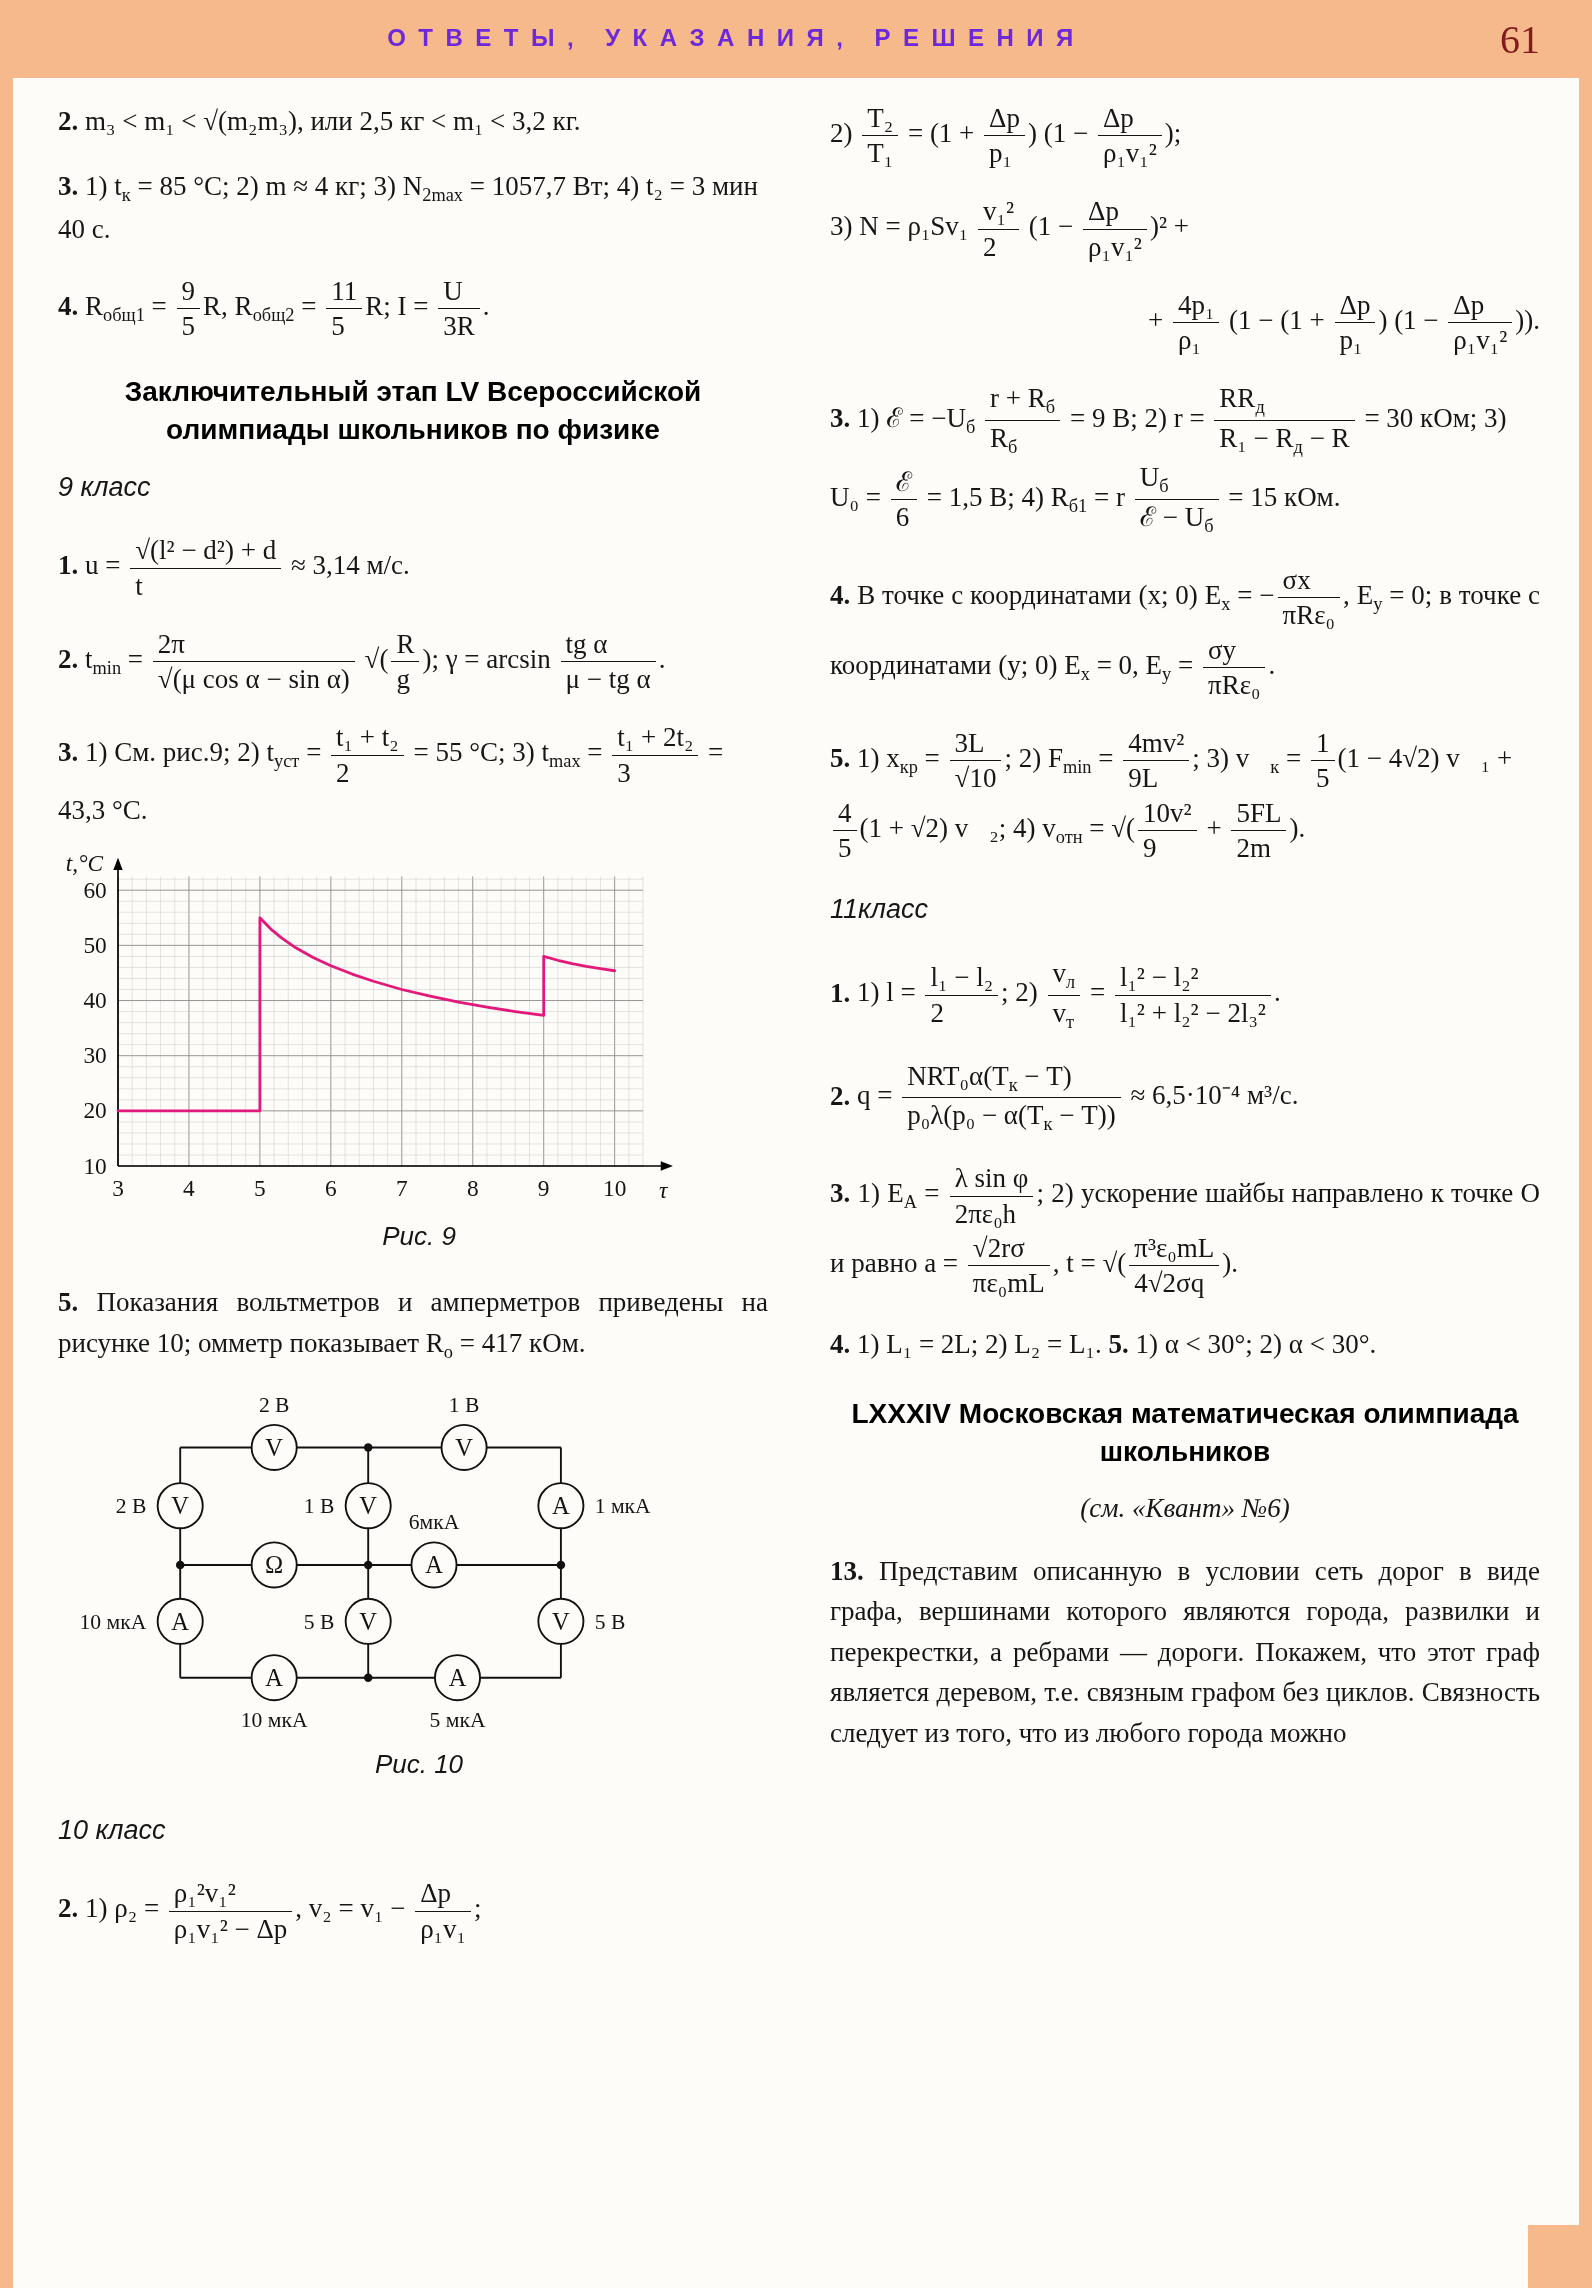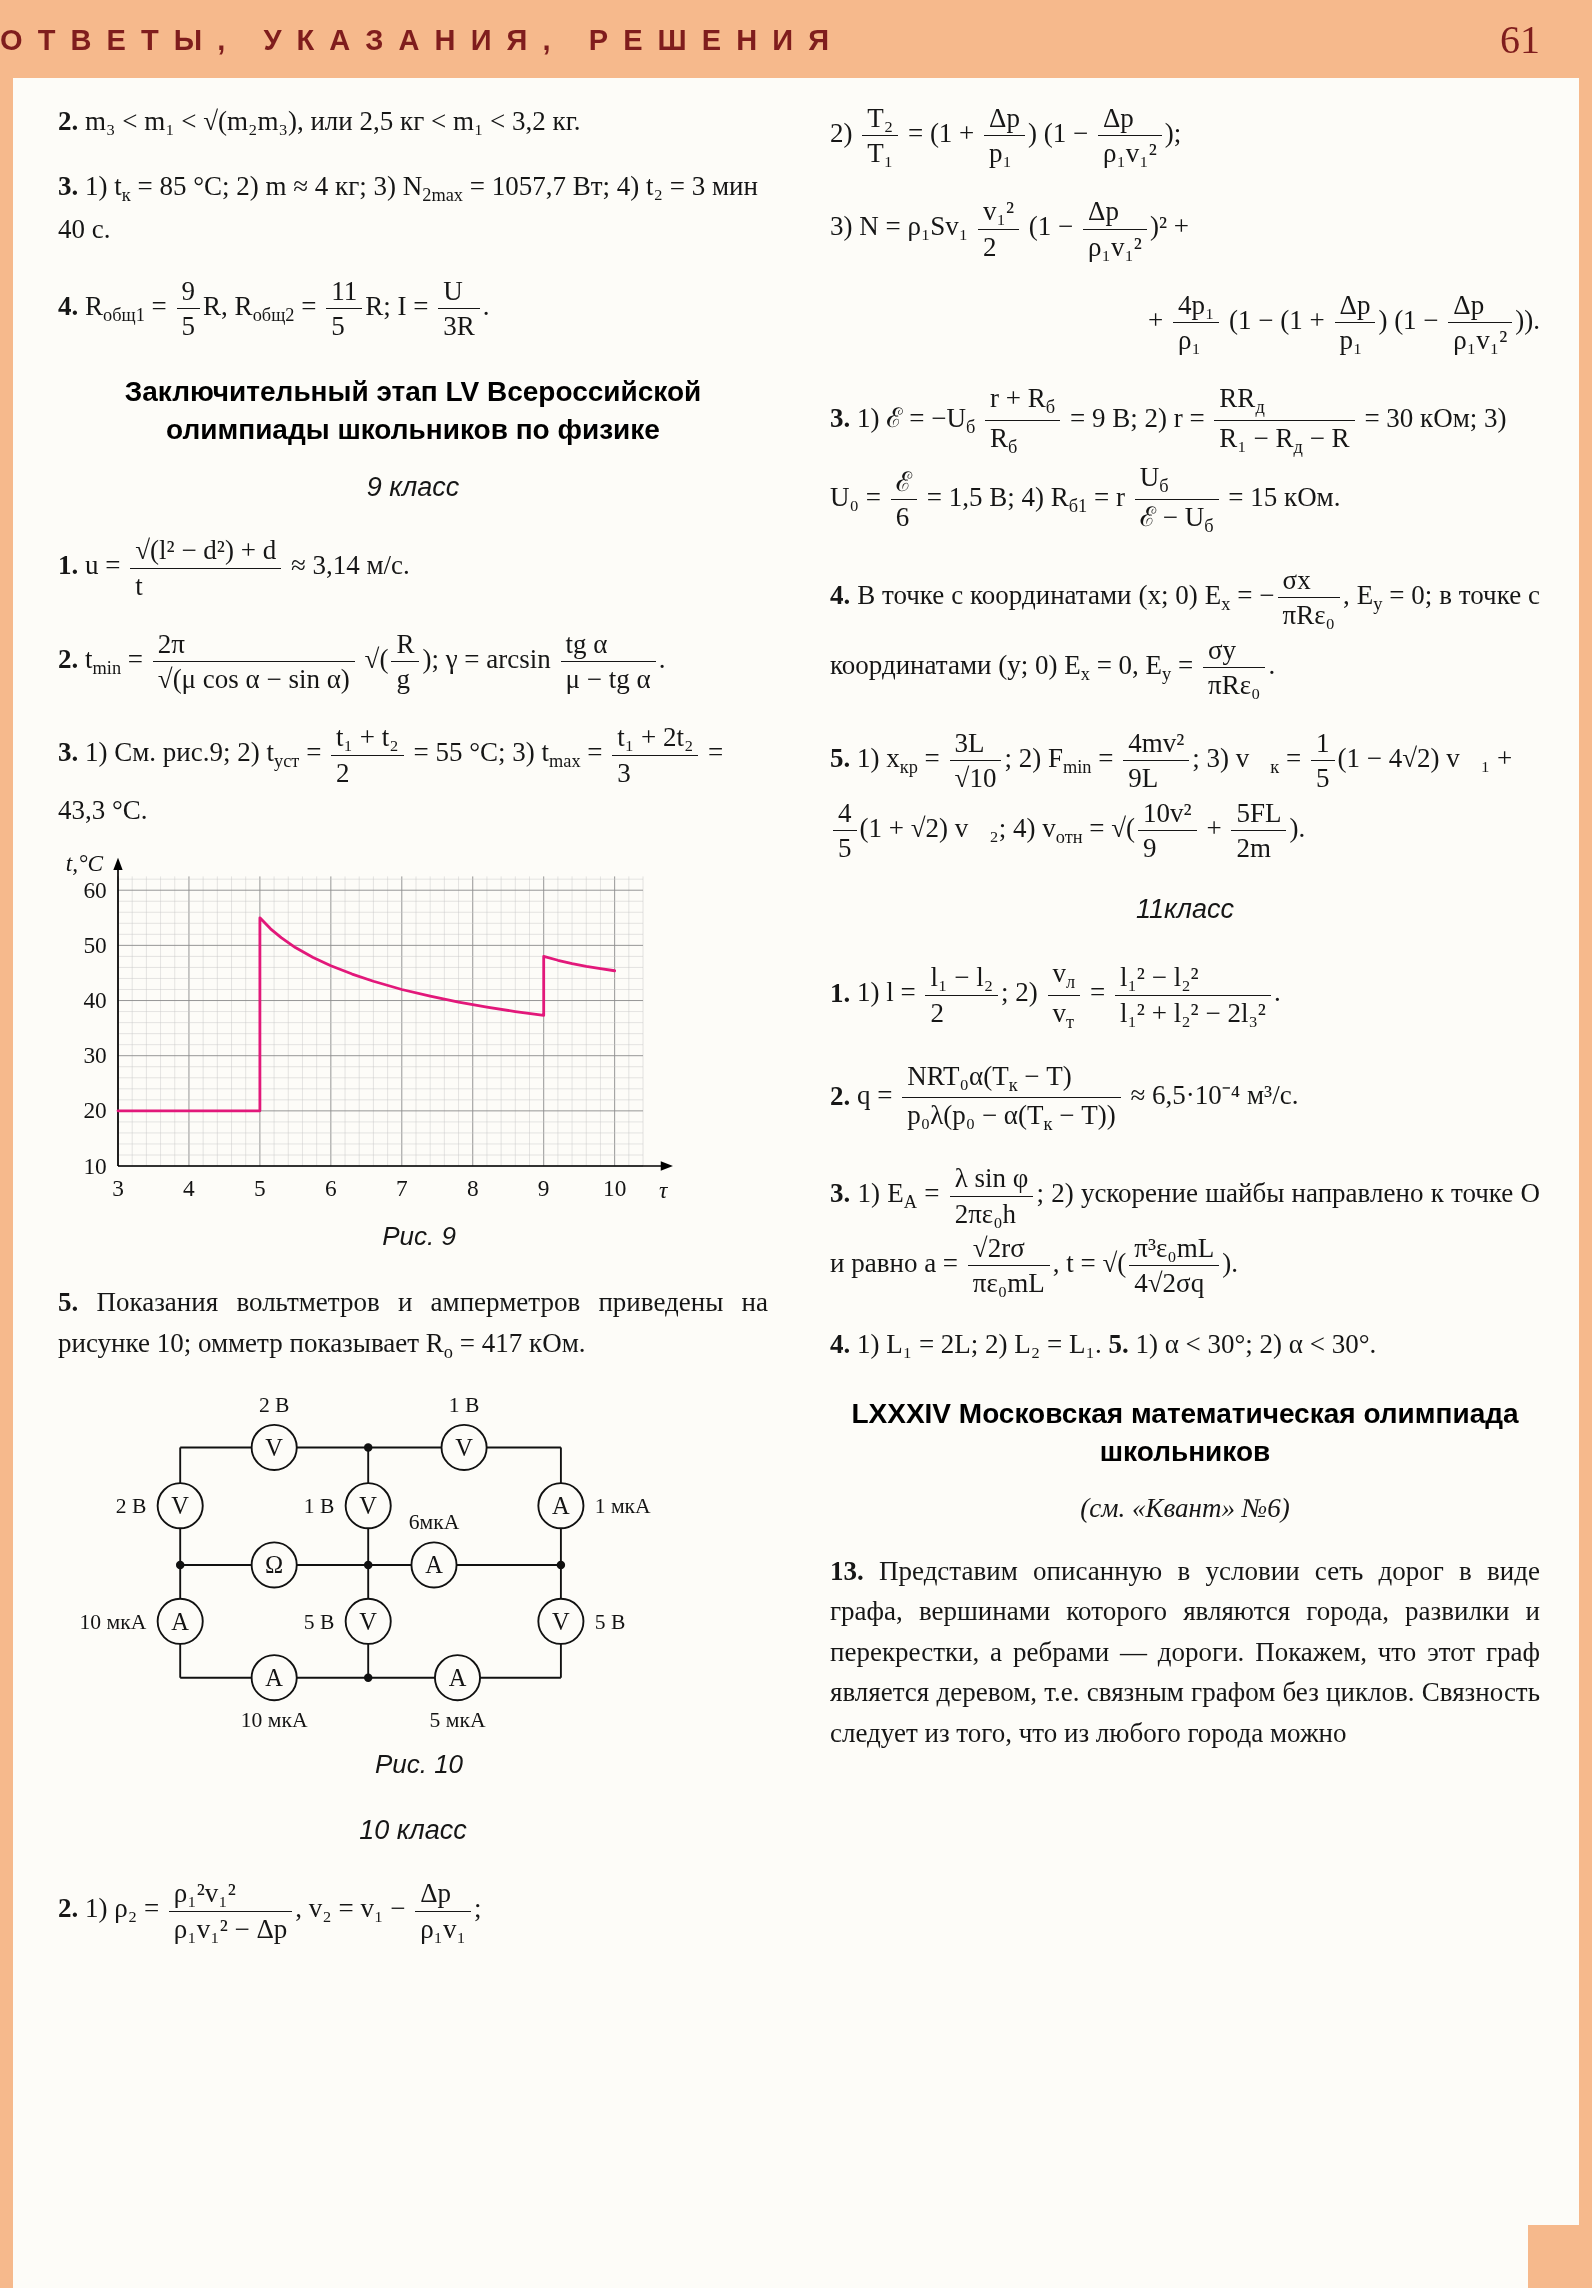--- a/index.html
+++ b/index.html
@@ -4,23 +4,23 @@
 <style>
   :root{ --orange:#f6b98c; --ink:#161616; }
   html,body{ margin:0; padding:0; }
   body{ background:#d8d8d8; }
   .page{ position:relative; width:1592px; height:2289px; margin:0 auto;
          background:#fdfcf8; overflow:hidden; color:var(--ink);
          font-family:"Liberation Serif", serif; }
 
   
   .topbar{ position:absolute; left:0; top:0; width:1592px; height:78px; background:var(--orange); }
-  .topbar .title{ position:absolute; left:0; right:119px; top:24px; text-align:left;
+  .topbar .title{ position:absolute; left:0; right:119px; top:24px; text-align:center;
                   font-family:"Liberation Sans", sans-serif; font-weight:bold;
-                  font-size:29px; letter-spacing:0.52em; color:#7f1d1d; }
+                  font-size:24px; letter-spacing:0.52em; color:#6d28d9; }
   .topbar .pagenum{ position:absolute; right:52px; top:16px; font-size:40px; color:#7f1d1d; }
   .edge{ position:absolute; top:0; bottom:0; width:13px; background:var(--orange); }
   .edge-left{ left:0; } .edge-right{ right:0; }
   .corner{ position:absolute; right:0; bottom:0; width:64px; height:64px; background:var(--orange); }
 
   
   .col{ position:absolute; top:101px; width:710px; font-size:27px; line-height:1.5; }
   .col-left{ left:58px; }
   .col-right{ left:830px; }
 
@@ -31,21 +31,21 @@
 
   
   .frac{ display:inline-block; vertical-align:middle; text-align:left; line-height:1.12; margin:2px 3px; }
   .frac .fn{ display:block; padding:0 5px 2px; border-bottom:1.7px solid currentColor; }
   .frac .fd{ display:block; padding:2px 5px 0; }
   sub{ font-size:68%; }
 
   .h-bold{ font-family:"Liberation Sans", sans-serif; font-weight:bold; font-size:28px;
            text-align:center; line-height:1.35; margin:30px 14px 18px; color:#000; }
   .h-italic{ font-family:"Liberation Sans", sans-serif; font-style:italic; font-size:27px;
-             text-align:center; margin:14px 0 26px; }
+             text-align:left; margin:14px 0 26px; }
   .note-italic{ font-style:italic; text-align:center; margin:0 0 22px; }
   figure{ margin:6px 0 10px 0; }
   .fig-cap{ font-family:"Liberation Sans", sans-serif; font-style:italic; font-size:26px;
             margin:8px 0 26px 12px; text-align:center; }
   svg{ display:block; }
 </style>
 </head>
 <body>
 
 <div class="page">

